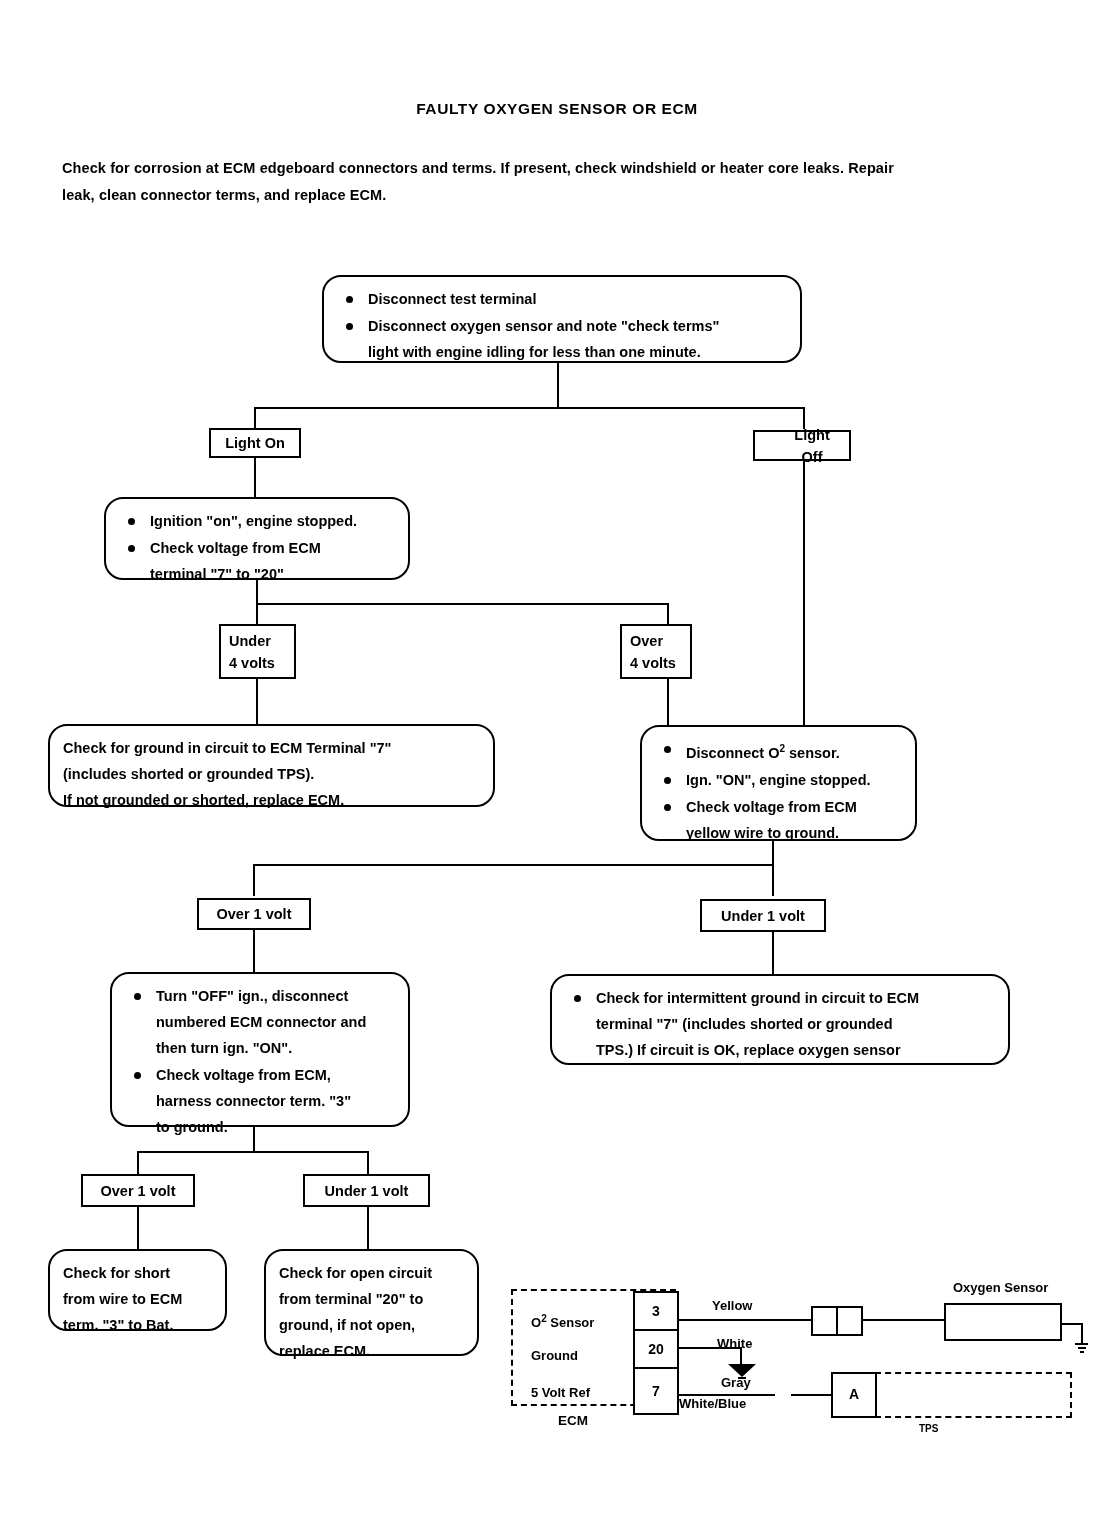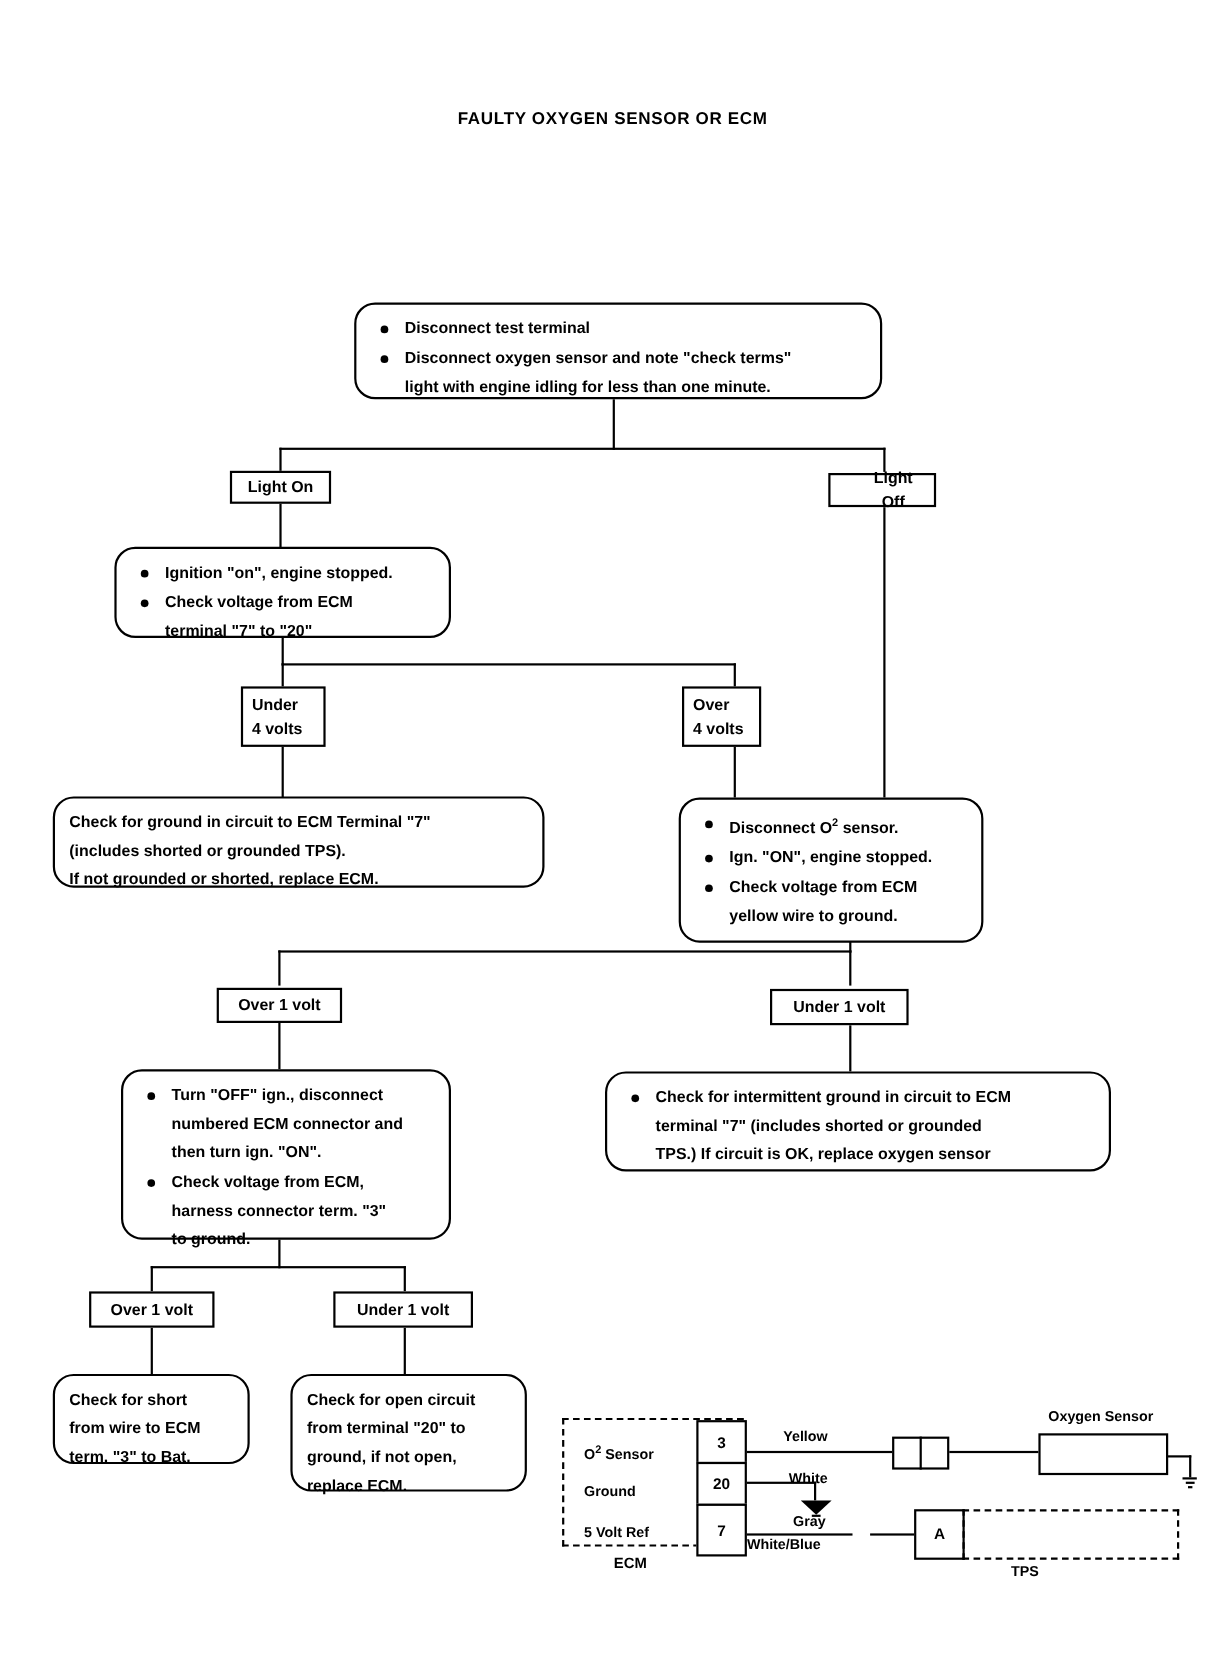--- a/index.html
+++ b/index.html
@@ -123,20 +123,24 @@
   }
   .gnd{position:absolute;}
 </style>
 </head>
 <body>
 
 <div id="page">
 
   <div class="title">FAULTY OXYGEN SENSOR OR ECM</div>
 
+  <div class="intro">
+    <div>Check  for corrosion at ECM edgeboard connectors and terms.  If present, check windshield or heater core leaks.  Repair</div>
+    <div>leak, clean connector terms, and replace ECM.</div>
+  </div>
 
   <div class="ln lnv" style="left:557px;top:363px;height:46px;"></div>
   <div class="ln lnh" style="left:254px;top:407px;width:551px;"></div>
   <div class="ln lnv" style="left:254px;top:407px;height:22px;"></div>
   <div class="ln lnv" style="left:803px;top:407px;height:22px;"></div>
 
   <div class="ln lnv" style="left:254px;top:457px;height:41px;"></div>
 
   <div class="ln lnv" style="left:803px;top:461px;height:264px;"></div>
 
@@ -211,21 +215,21 @@
       <div>4 volts</div>
     </div>
   </div>
 
   <div class="box text-box" style="left:48px;top:724px;width:447px;height:83px;padding-left:13px;">
     <div class="line">Check for ground in circuit to ECM Terminal "7"</div>
     <div class="line">(includes shorted or grounded TPS).</div>
     <div class="line">If not grounded or shorted, replace ECM.</div>
   </div>
 
-  <div class="box text-box" style="left:617px;top:725px;width:277px;height:132px;">
+  <div class="box text-box" style="left:640px;top:725px;width:277px;height:116px;">
     <ul class="bullets">
       <li><span>Disconnect O</span><span class="sup">2</span><span> sensor.</span></li>
       <li>
         <span>Ign. "ON", engine stopped.</span>
       </li>
       <li>
         <span class="sub">Check voltage from ECM</span>
         <span class="sub">yellow wire to ground.</span>
       </li>
     </ul>
@@ -334,16 +338,16 @@
 
     <div class="wlab" style="left:216px;top:100px;">Gray</div>
     <div class="solid wh" style="left:174px;top:119px;width:96px;"></div>
     <div class="wlab" style="left:174px;top:121px;">White/Blue</div>
     <div class="solid wh" style="left:286px;top:119px;width:42px;"></div>
 
     <div class="solidbox" style="left:326px;top:97px;width:46px;height:46px;"></div>
     <div class="wlab" style="left:344px;top:112px;font-size:14px;font-weight:700;">A</div>
 
     <div class="dashbox" style="left:370px;top:97px;width:197px;height:46px;"></div>
-    <div class="wlab" style="left:414px;top:146px;font-size:13px;">TPS</div>
+    <div class="wlab" style="left:414px;top:146px;font-size:10px;">TPS</div>
   </div>
 
 </div>
 
 </body></html>

